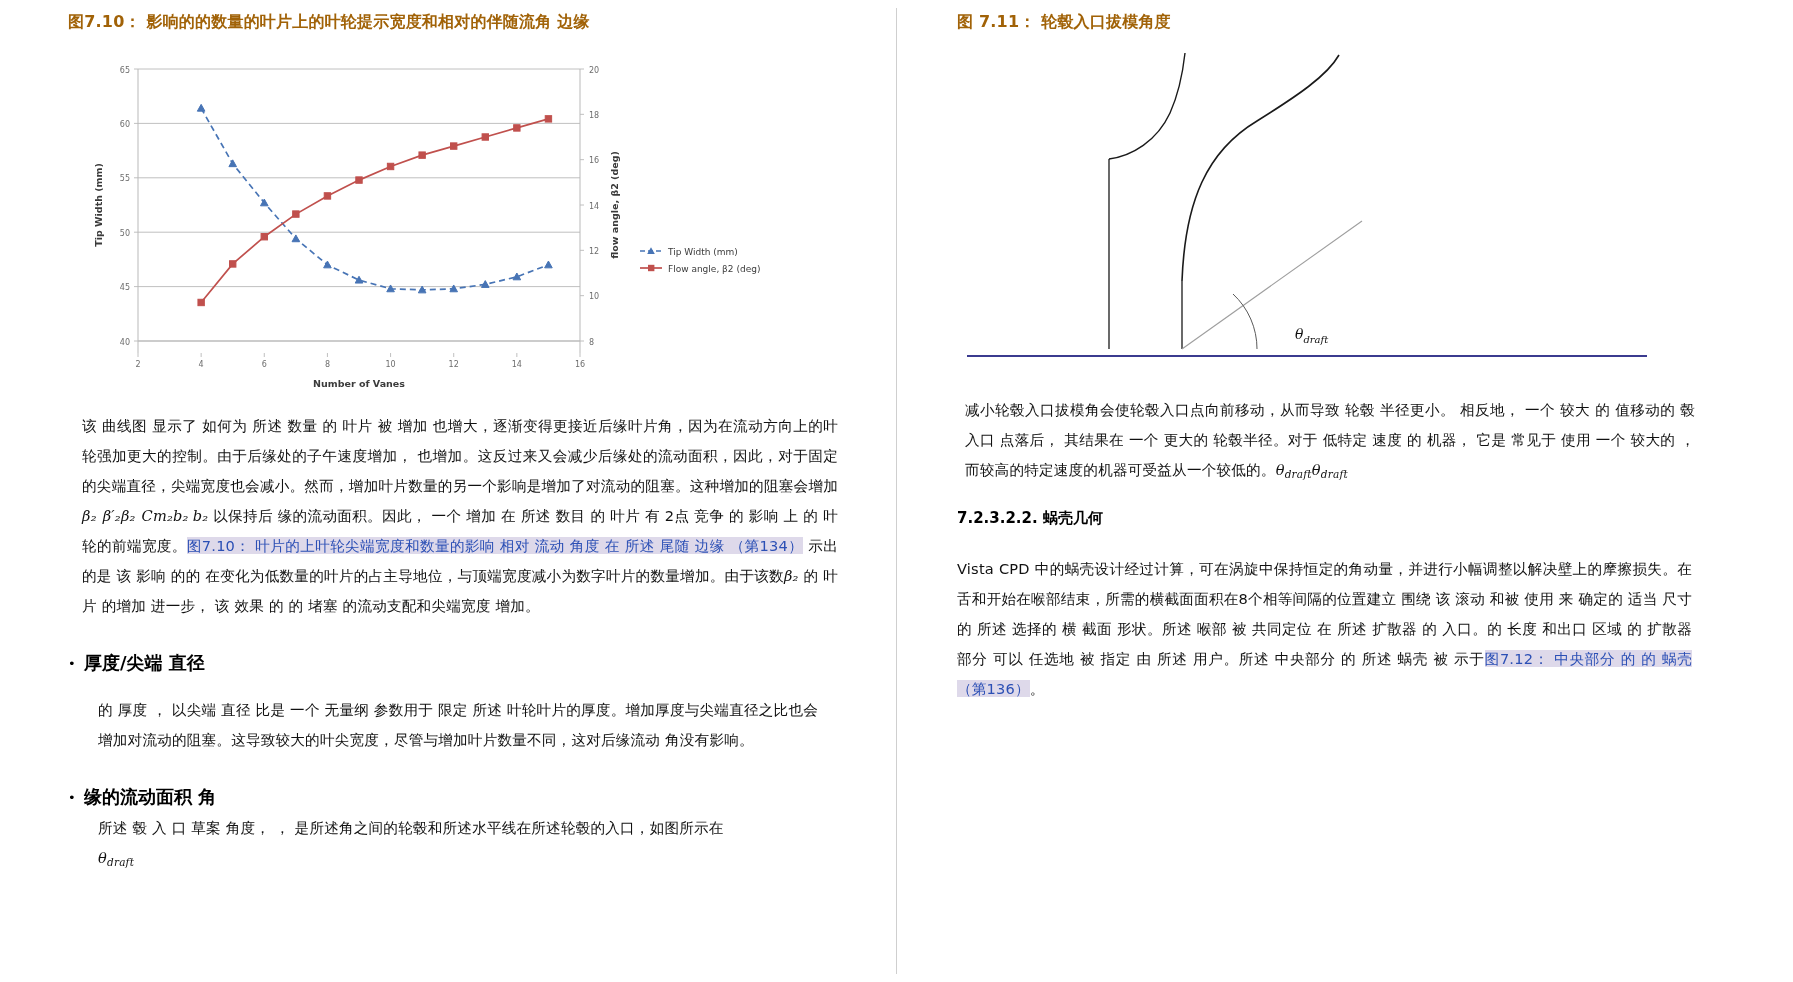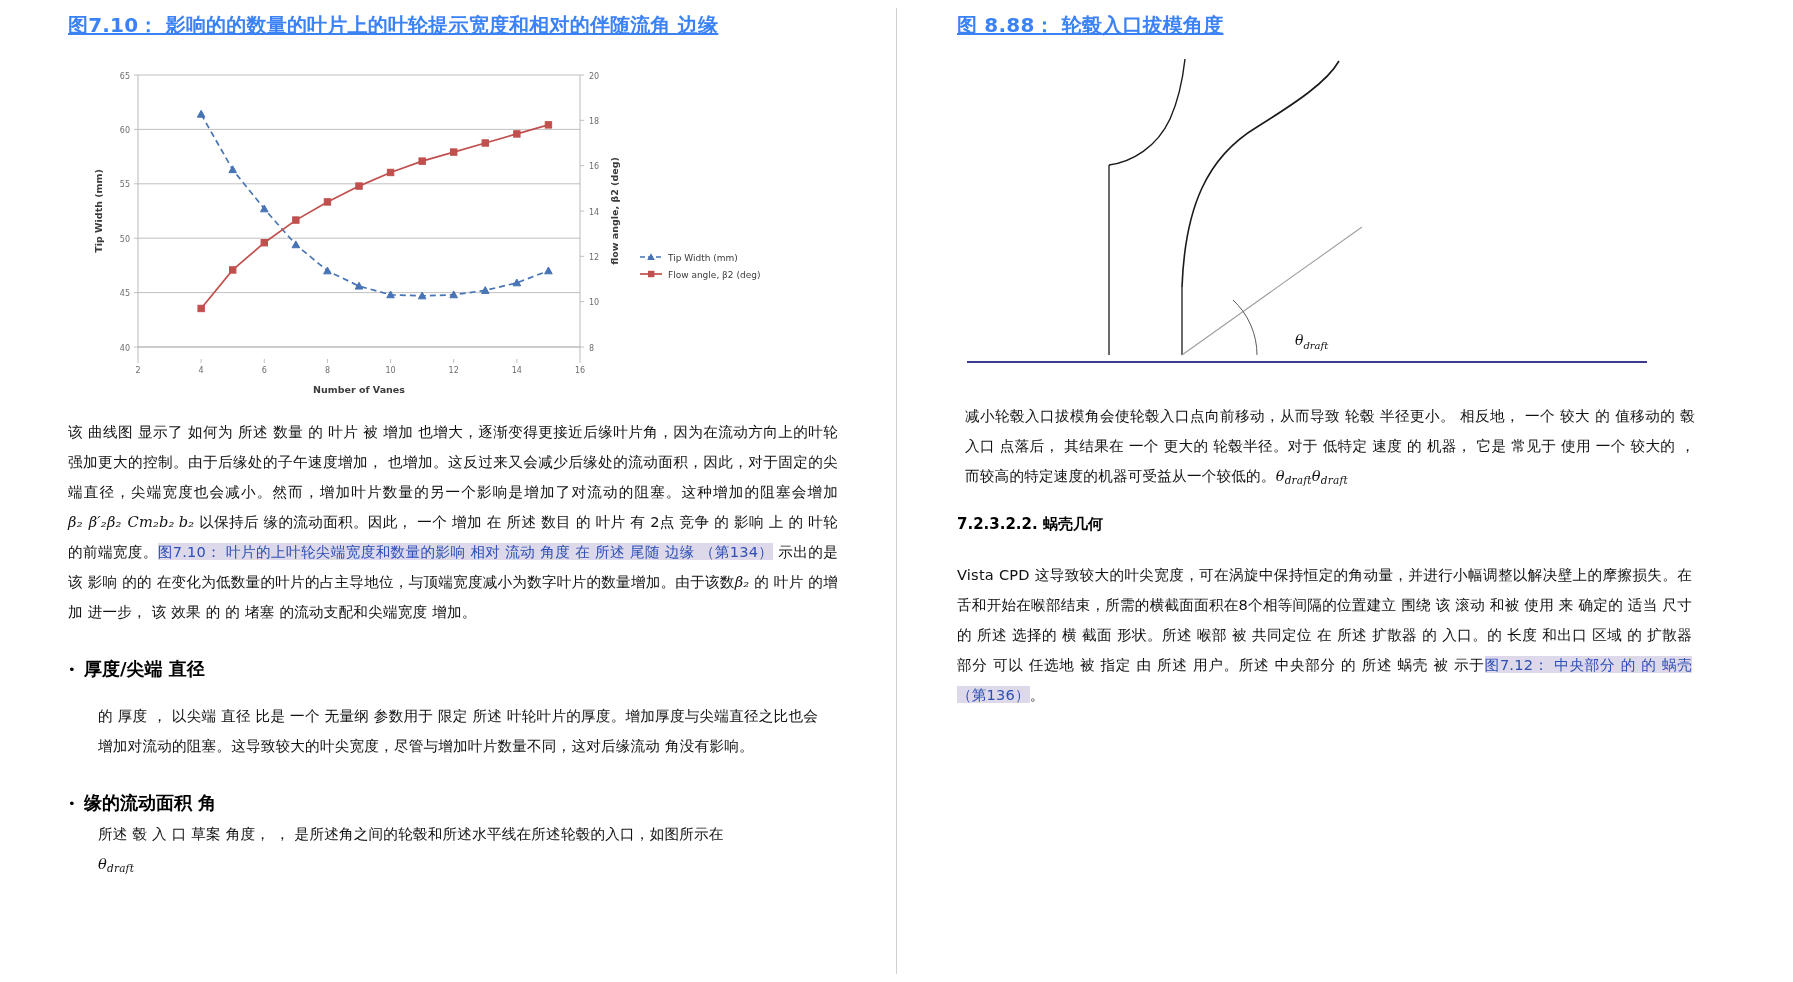--- a/index.html
+++ b/index.html
@@ -36,24 +36,23 @@
     margin-bottom: 8px;
     flex: 0 0 1px;
   }
   .col-right {
     width: 896px;
   }
 
   
   .fig-caption {
     font-weight: bold;
-    font-size: 20px;
+    font-size: 16px;
     letter-spacing: .2px;
-    color: #3b82f6;
-    text-decoration: underline;
+    color: #a16207;
   }
 
   
   .left-inner { position: absolute; left: 68px; top: 12px; width: 770px; }
   .right-inner { position: absolute; left: 856px; top: 12px; width: 760px; }
 
   
   .para {
     font-size: 14.6px;
     line-height: 30px;
@@ -186,21 +185,21 @@
             <line x1="572" x2="594" y1="196" y2="196" stroke="#4774b5" stroke-width="1.7" stroke-dasharray="5 3"></line>
             <polygon points="583,192.2 579.2,199 586.8,199" fill="#4774b5"></polygon>
             <text x="600" y="199.5" font-family="DejaVu Sans, Liberation Sans, sans-serif" font-size="9" fill="#3b3b3b">Tip Width (mm)</text>
             <line x1="572" x2="594" y1="213" y2="213" stroke="#c0504d" stroke-width="1.7" stroke-dasharray="none"></line>
             <rect x="580" y="209.8" width="6.4" height="6.4" fill="#c0504d"></rect>
             <text x="600" y="216.5" font-family="DejaVu Sans, Liberation Sans, sans-serif" font-size="9" fill="#3b3b3b">Flow angle, β2 (deg)</text>
           </svg>
       </div>
 
       <div style="margin-top:16px;">
-        <p class="para" style="text-align:justify;">
+        <p class="para" style="text-align:justify;margin-left:14px;">
           <span>该 曲线图 显示了 如何为 所述 数量 的 叶片 被 增加 也增大，逐渐变得更接近后缘叶片角，因为在流动方向上的叶轮强加更大的控制。由于后缘处的子午速度增加， 也增加。这反过来又会减少后缘处的流动面积，因此，对于固定的尖端直径，尖端宽度也会减小。然而，增加叶片数量的另一个影响是增加了对流动的阻塞。这种增加的阻塞会增加</span><span class="mi">β₂</span><span class="mi" style="padding-left:6px;">β′₂</span><span class="mi">β₂</span><span class="mi" style="padding-left:6px;">Cm₂b₂</span><span class="mi" style="padding-left:4px;">b₂</span>
           <span>以保持后 缘的流动面积。因此， 一个 增加 在 所述 数目 的 叶片 有 2点 竞争 的 影响 上 的 叶轮的前端宽度。</span><a class="lnk hl" href="#">图7.10： 叶片的上叶轮尖端宽度和数量的影响 相对 流动 角度 在 所述 尾随 边缘 （第134）</a>
           <span>示出的是 该 影响 的的 在变化为低数量的叶片的占主导地位，与顶端宽度减小为数字叶片的数量增加。由于该数</span><span class="mi">β₂</span>
           <span>的 叶片 的增加 进一步， 该 效果 的 的 堵塞 的流动支配和尖端宽度 增加。</span>
         </p>
       </div>
 
       <div class="bullet-row" style="margin-top:30px;">
         <div class="bullet-dot">•</div>
         <div class="bullet-head">厚度/尖端 直径</div>
@@ -217,21 +216,21 @@
       </p>
 
     </div>
   </div>
 
   <div class="col-divider"></div>
 
   <div class="col col-right">
     <div class="right-inner" style="left:60px;">
 
-      <div class="fig-caption">图 8.88： 轮毂入口拔模角度</div>
+      <div class="fig-caption">图 7.11： 轮毂入口拔模角度</div>
 
       <div class="fig2-wrap" style="margin-top:18px;">
         <svg width="720" height="335" viewBox="0 0 720 335">
 
           <path d="M 225 230 C 228 150 250 100 300 70 C 340 45 370 25 382 4" fill="none" stroke="#1a1a1a" stroke-width="1.6"></path>
 
           <line x1="152" y1="108" x2="152" y2="298" stroke="#1a1a1a" stroke-width="1.3"></line>
 
           <path d="M 152 108 C 175 105 200 90 213 62 C 222 42 226 20 228 2" fill="none" stroke="#1a1a1a" stroke-width="1.4"></path>
 
@@ -248,19 +247,19 @@
         </svg>
       </div>
 
       <p class="para" style="margin:14px 0 0 8px; text-align:justify; width:730px;">
         <span>减小轮毂入口拔模角会使轮毂入口点向前移动，从而导致 轮毂 半径更小。 相反地， 一个 较大 的 值移动的 毂 入口 点落后， 其结果在 一个 更大的 轮毂半径。对于 低特定 速度 的 机器， 它是 常见于 使用 一个 较大的 ，而较高的特定速度的机器可受益从一个较低的。</span><span class="mi">θ<span class="sub">draft</span></span><span class="mi">θ<span class="sub">draft</span></span>
       </p>
 
       <div class="sec-head" style="margin-top:20px;">7.2.3.2.2. 蜗壳几何</div>
 
       <p class="para" style="margin:26px 0 0 0; text-align:justify; width:735px;">
-        <span>Vista CPD 这导致较大的叶尖宽度，可在涡旋中保持恒定的角动量，并进行小幅调整以解决壁上的摩擦损失。在舌和开始在喉部结束，所需的横截面面积在8个相等间隔的位置建立 围绕 该 滚动 和被 使用 来 确定的 适当 尺寸 的 所述 选择的 横 截面 形状。所述 喉部 被 共同定位 在 所述 扩散器 的 入口。的 长度 和出口 区域 的 扩散器 部分 可以 任选地 被 指定 由 所述 用户。所述 中央部分 的 所述 蜗壳 被 示于</span><a class="lnk hl" href="#">图7.12： 中央部分 的 的 蜗壳 （第136）</a><span>。</span>
+        <span>Vista CPD 中的蜗壳设计经过计算，可在涡旋中保持恒定的角动量，并进行小幅调整以解决壁上的摩擦损失。在舌和开始在喉部结束，所需的横截面面积在8个相等间隔的位置建立 围绕 该 滚动 和被 使用 来 确定的 适当 尺寸 的 所述 选择的 横 截面 形状。所述 喉部 被 共同定位 在 所述 扩散器 的 入口。的 长度 和出口 区域 的 扩散器 部分 可以 任选地 被 指定 由 所述 用户。所述 中央部分 的 所述 蜗壳 被 示于</span><a class="lnk hl" href="#">图7.12： 中央部分 的 的 蜗壳 （第136）</a><span>。</span>
       </p>
 
     </div>
   </div>
 
 </div>
 
 </body></html>

